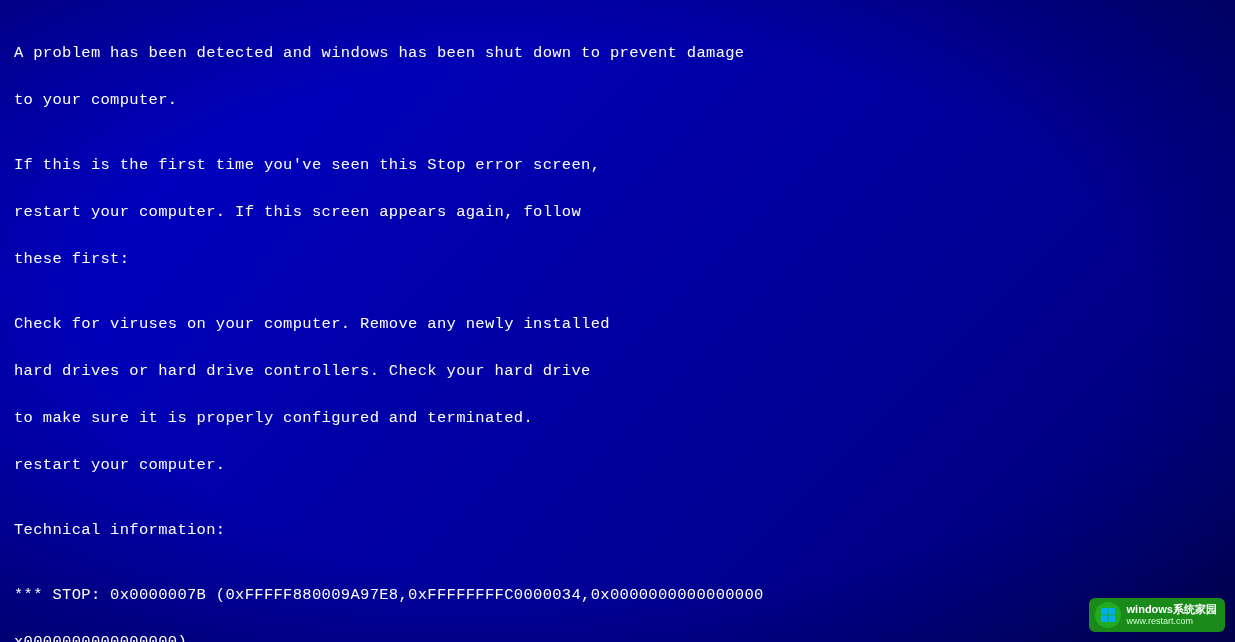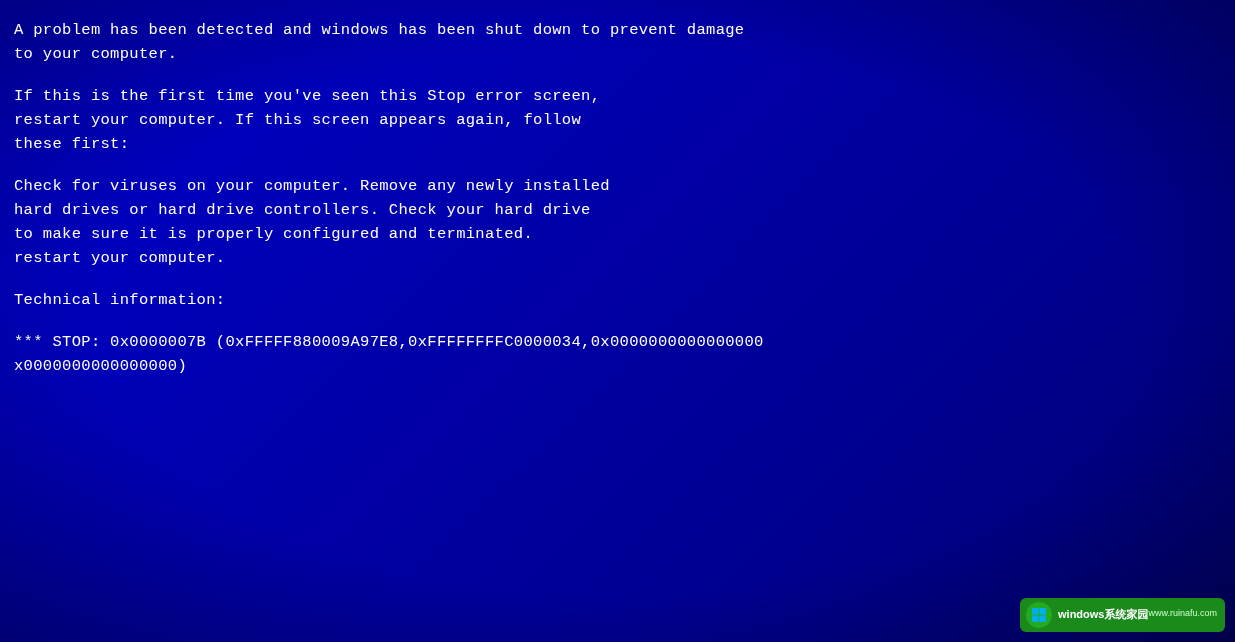--- a/index.html
+++ b/index.html
@@ -27,20 +27,21 @@
       padding: 18px 14px 14px 14px;
     }
 
     .bsod-line {
       display: block;
       color: #ffffff;
       font-family: 'Courier New', Courier, monospace;
       font-size: 15.5px;
       line-height: 1.55;
       letter-spacing: 0.02em;
+      margin-top: 23px;
     }
 
     .spacer {
       height: 18px;
     }
 
     .watermark {
       position: absolute;
       bottom: 10px;
       right: 10px;
@@ -64,21 +65,21 @@
       flex-shrink: 0;
     }
 
     .watermark-icon svg {
       width: 16px;
       height: 16px;
     }
 
     .watermark-text {
       display: flex;
-      flex-direction: row;
+      flex-direction: column;
     }
 
     .watermark-title {
       color: #ffffff;
       font-family: Arial, sans-serif;
       font-size: 11px;
       font-weight: bold;
       line-height: 1.2;
     }
 
@@ -131,16 +132,16 @@
     <div class="watermark-icon">
       <svg viewBox="0 0 16 16" fill="none" xmlns="http://www.w3.org/2000/svg">
         <rect x="1" y="1" width="6.5" height="6.5" fill="#00adef"></rect>
         <rect x="8.5" y="1" width="6.5" height="6.5" fill="#00adef"></rect>
         <rect x="1" y="8.5" width="6.5" height="6.5" fill="#00adef"></rect>
         <rect x="8.5" y="8.5" width="6.5" height="6.5" fill="#00adef"></rect>
       </svg>
     </div>
     <div class="watermark-text">
       <span class="watermark-title">windows系统家园</span>
-      <span class="watermark-url">www.ruinafu.com</span>
+      <span class="watermark-url">www.restart.com</span>
     </div>
   </div>
 </div>
 
 </body></html>

